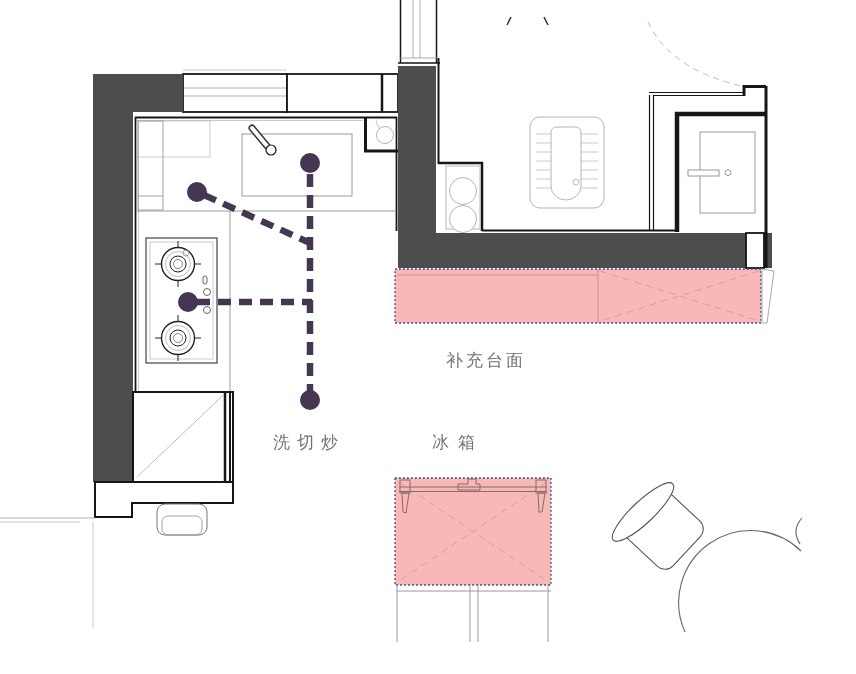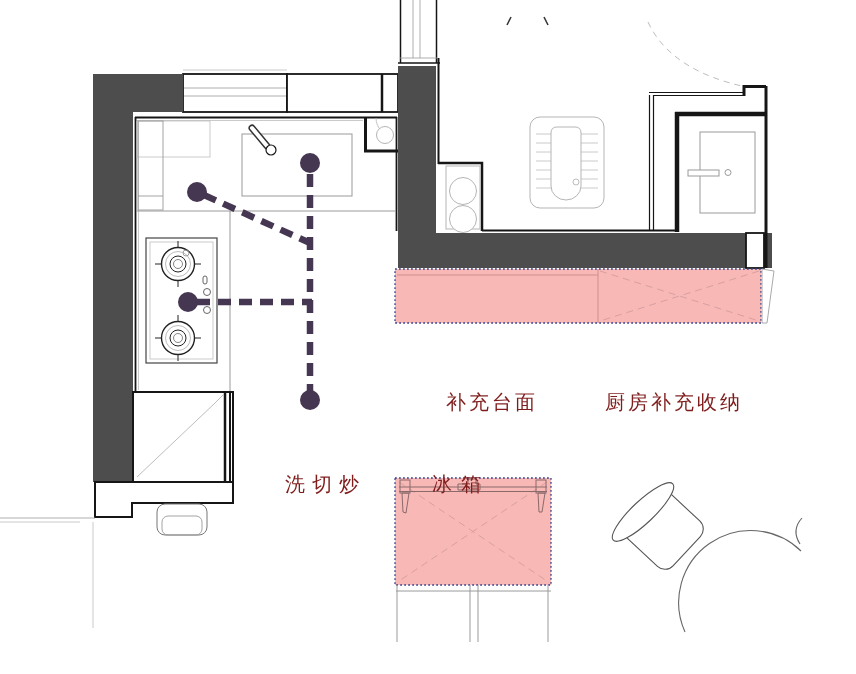--- a/index.html
+++ b/index.html
@@ -10,21 +10,21 @@
   .blk{stroke:#161616;fill:none;}
   .gry{stroke:#9a9a9a;fill:none;}
   .lgt{stroke:#bdbdbd;fill:none;}
   .fix{stroke:#b5b5b5;fill:#fff;}
   .whitefill{fill:#fff;}
   .pinkfill{fill:var(--highlight_fill);}
   .hlborder{stroke:var(--highlight_border);stroke-width:1.3;stroke-dasharray:1.8 2.2;fill:none;}
   .xline{stroke:var(--highlight_line);stroke-width:1;stroke-dasharray:7 5;fill:none;}
   .route{stroke:var(--route);stroke-width:6.5;stroke-dasharray:13 8;fill:none;}
   .routedot{fill:var(--route);}
-  .lbl{position:absolute;color:#7f1d1d;font-size:20px;letter-spacing:5px;white-space:nowrap;margin-top:40px;}
+  .lbl{position:absolute;color:#737373;font-size:17px;letter-spacing:5px;white-space:nowrap;}
 </style>
 </head>
 <body>
 
 <div id="stage">
 <svg id="plan-svg" width="856" height="674" viewBox="0 0 856 674">
 
   <g>
     <line class="lgt" x1="183" y1="70" x2="287" y2="70" stroke-width="0.8"></line>
     <rect class="blk whitefill" x="183" y="74" width="104" height="38" stroke-width="1.8"></rect>
@@ -227,17 +227,16 @@
     <line class="route" x1="310" y1="174" x2="310" y2="396"></line>
     <line class="route" x1="204" y1="195" x2="310" y2="243"></line>
     <line class="route" x1="197" y1="302" x2="312" y2="302"></line>
     <circle class="routedot" cx="310" cy="163" r="10"></circle>
     <circle class="routedot" cx="197" cy="192" r="10"></circle>
     <circle class="routedot" cx="188" cy="302" r="10"></circle>
     <circle class="routedot" cx="310" cy="400" r="10"></circle>
   </g>
 </svg>
 
-  <div class="lbl" style="left:285px;top:431px;letter-spacing:7px;">洗切炒</div>
+  <div class="lbl" style="left:273px;top:431px;letter-spacing:7px;">洗切炒</div>
   <div class="lbl" style="left:446px;top:349px;letter-spacing:3px;">补充台面</div>
-  <div class="lbl" style="left:605px;top:349px;letter-spacing:3px;">厨房补充收纳</div>
   <div class="lbl" style="left:432px;top:431px;letter-spacing:9px;">冰箱</div>
 </div>
 
 </body></html>

